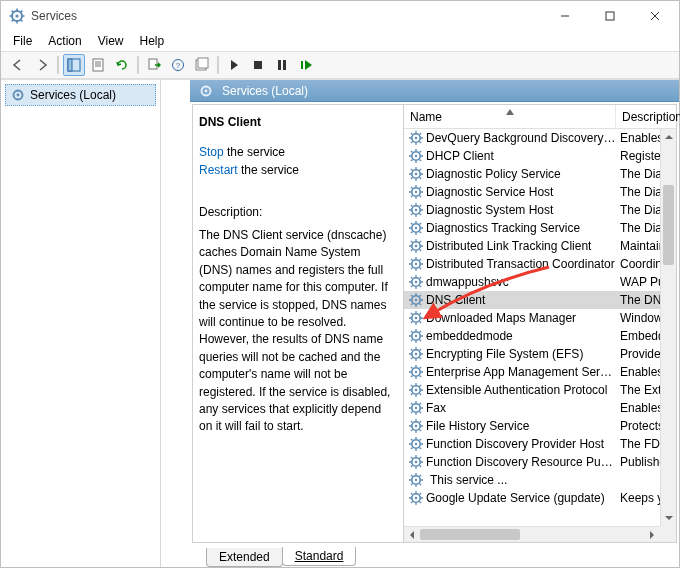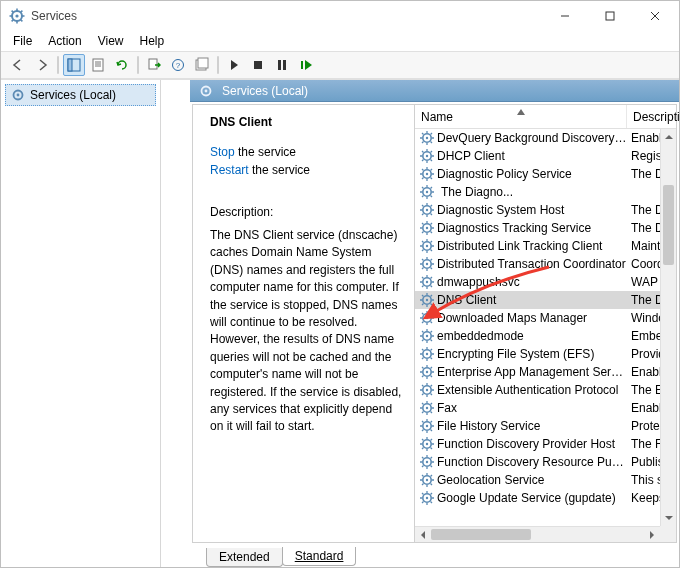--- a/index.html
+++ b/index.html
@@ -18,21 +18,21 @@
   .tbtn.active { border-color: #6fa8dc; background: #d0e6f7; }
   .tbtn.sep { width: 1px; background: #d0d0d0; height: 18px; margin: 0 2px; }
   .tbtn svg { width: 16px; height: 16px; }
   .body-area { flex: 1; display: flex; border-top: 1px solid #e0e0e0; min-height: 0; gap: 29px; }
   .left-pane { width: 160px; border-right: 1px solid #d7d7d7; padding: 4px; }
   .tree-item { display: flex; align-items: center; padding: 2px 4px; background: #d9e8f5; border: 1px dotted #5a9bd5; }
   .tree-item .tree-icon { width: 16px; height: 16px; margin-right: 4px; }
   .right-pane { flex: 1; display: flex; flex-direction: column; min-height: 0; min-width: 0; }
   .right-header { height: 22px; background: linear-gradient(#8eb4d6, #6ea0c8); border-bottom: 1px solid #5a88b0; display: flex; align-items: center; padding: 0 8px; color: #fff; gap: 8px; }
   .right-header .hdr-icon { width: 16px; height: 16px; }
-  .right-content { flex: 1; display: flex; min-height: 0; min-width: 0; border: 1px solid #d0d0d0; margin: 2px; padding-left: 11px; }
+  .right-content { flex: 1; display: flex; min-height: 0; min-width: 0; border: 1px solid #d0d0d0; margin: 2px; }
   .detail-pane { width: 210px; padding: 10px 8px 4px 6px; overflow: hidden; }
   .detail-title { font-weight: bold; margin-bottom: 14px; }
   .detail-links a { color: #0066c0; cursor: pointer; }
   .detail-links { line-height: 1.5; margin-bottom: 26px; }
   .detail-desc-label { margin-bottom: 8px; }
   .detail-desc { line-height: 1.45; }
   .list-pane { flex: 1; display: flex; flex-direction: column; border-left: 1px solid #d0d0d0; min-height: 0; min-width: 0; position: relative; }
   .col-headers { display: flex; border-bottom: 1px solid #e0e0e0; background: #fff; height: 24px; align-items: stretch; position: relative; }
   .col-headers .col { border-right: 1px solid #e8e8e8; display: flex; align-items: center; padding: 0 6px; font-weight: normal; color: #000; }
   .col.name { width: 212px; flex: 0 0 auto; position: relative; }
@@ -310,20 +310,21 @@
                         <line x1="8" y1="13" x2="8" y2="15"></line>
                         <line x1="1" y1="8" x2="3" y2="8"></line>
                         <line x1="13" y1="8" x2="15" y2="8"></line>
                         <line x1="3" y1="3" x2="4.5" y2="4.5"></line>
                         <line x1="11.5" y1="11.5" x2="13" y2="13"></line>
                         <line x1="3" y1="13" x2="4.5" y2="11.5"></line>
                         <line x1="11.5" y1="4.5" x2="13" y2="3"></line>
                       </g>
                     </svg>
                   </span>
+                  <span class="rname">Diagnostic Service Host</span>
                   <span class="rdesc">The Diagno...</span>
                 </div>
                 <div class="row">
                   <span class="icon">
                     <svg class="gear-svg" viewBox="0 0 16 16">
                       <circle cx="8" cy="8" r="4.2" fill="none" stroke="#5b8ab3" stroke-width="1.6"></circle>
                       <circle cx="8" cy="8" r="1.2" fill="#5b8ab3"></circle>
                       <g stroke="#5b8ab3" stroke-width="1.3">
                         <line x1="8" y1="1" x2="8" y2="3"></line>
                         <line x1="8" y1="13" x2="8" y2="15"></line>
@@ -641,21 +642,20 @@
                         <line x1="8" y1="13" x2="8" y2="15"></line>
                         <line x1="1" y1="8" x2="3" y2="8"></line>
                         <line x1="13" y1="8" x2="15" y2="8"></line>
                         <line x1="3" y1="3" x2="4.5" y2="4.5"></line>
                         <line x1="11.5" y1="11.5" x2="13" y2="13"></line>
                         <line x1="3" y1="13" x2="4.5" y2="11.5"></line>
                         <line x1="11.5" y1="4.5" x2="13" y2="3"></line>
                       </g>
                     </svg>
                   </span>
-                  <span class="rname">Geolocation Service</span>
                   <span class="rdesc">This service ...</span>
                   <span class="rst"></span>
                 </div>
                 <div class="row">
                   <span class="icon">
                     <svg class="gear-svg" viewBox="0 0 16 16">
                       <circle cx="8" cy="8" r="4.2" fill="none" stroke="#5b8ab3" stroke-width="1.6"></circle>
                       <circle cx="8" cy="8" r="1.2" fill="#5b8ab3"></circle>
                       <g stroke="#5b8ab3" stroke-width="1.3">
                         <line x1="8" y1="1" x2="8" y2="3"></line>

